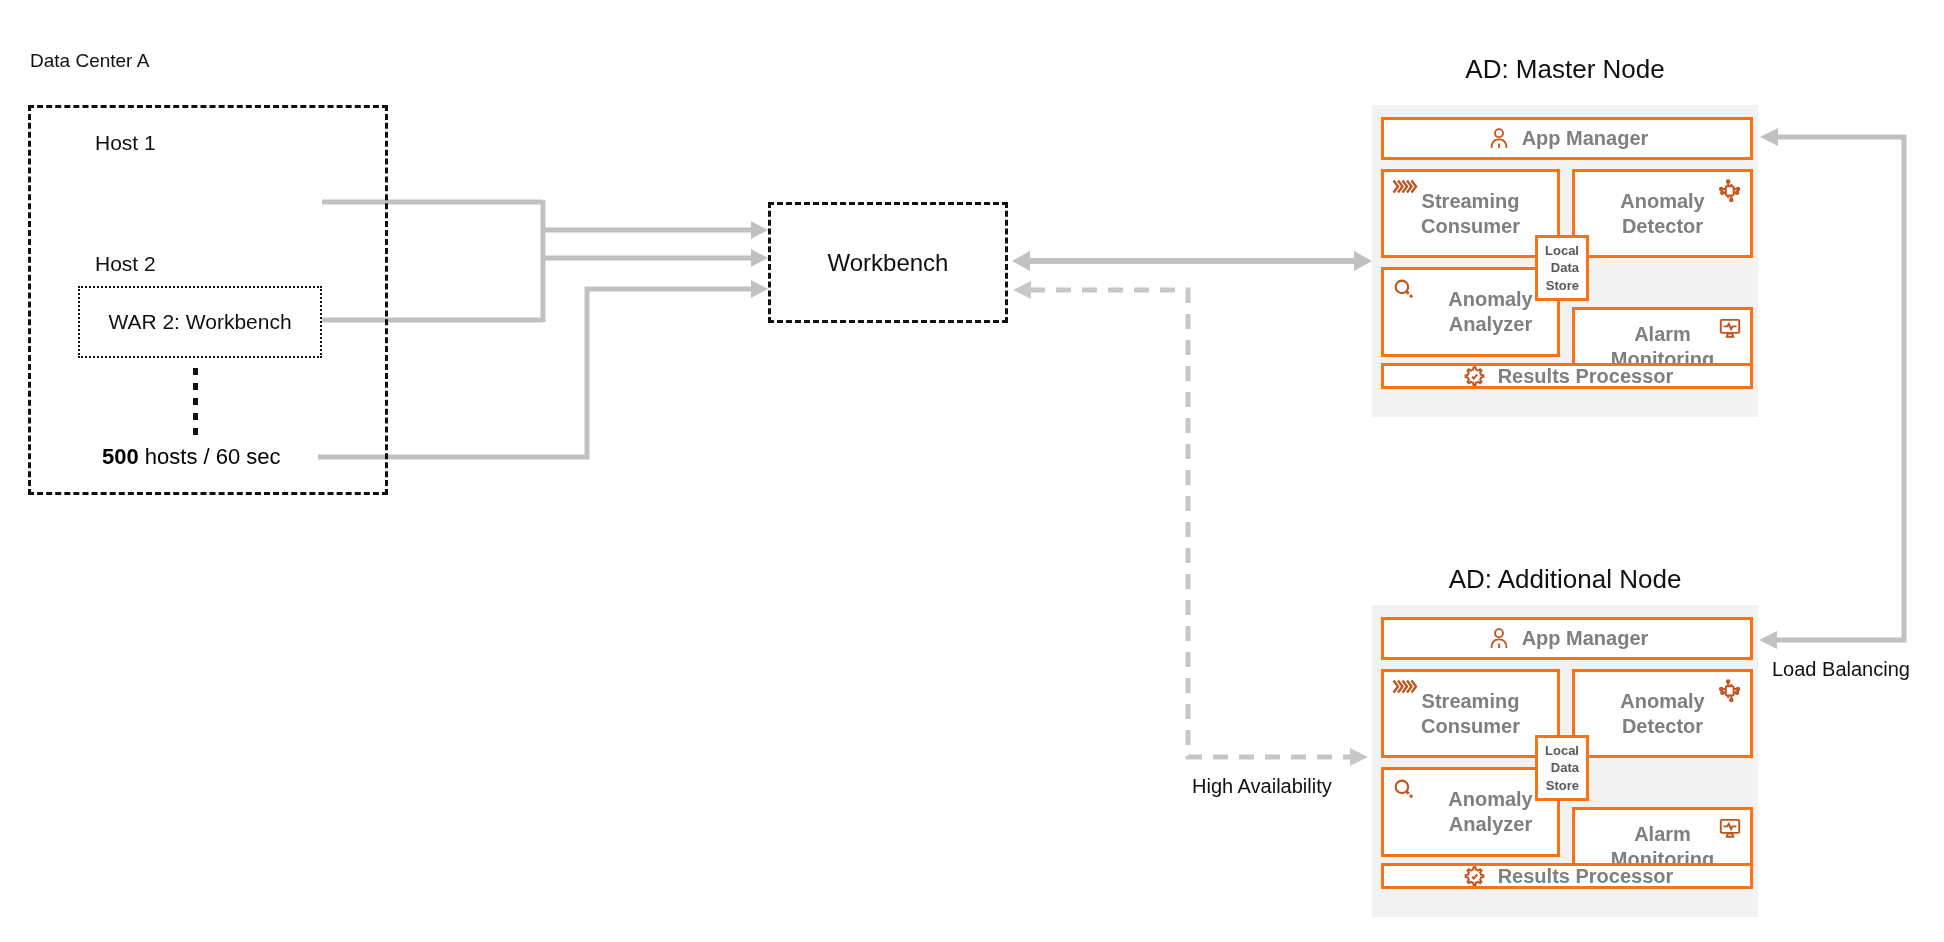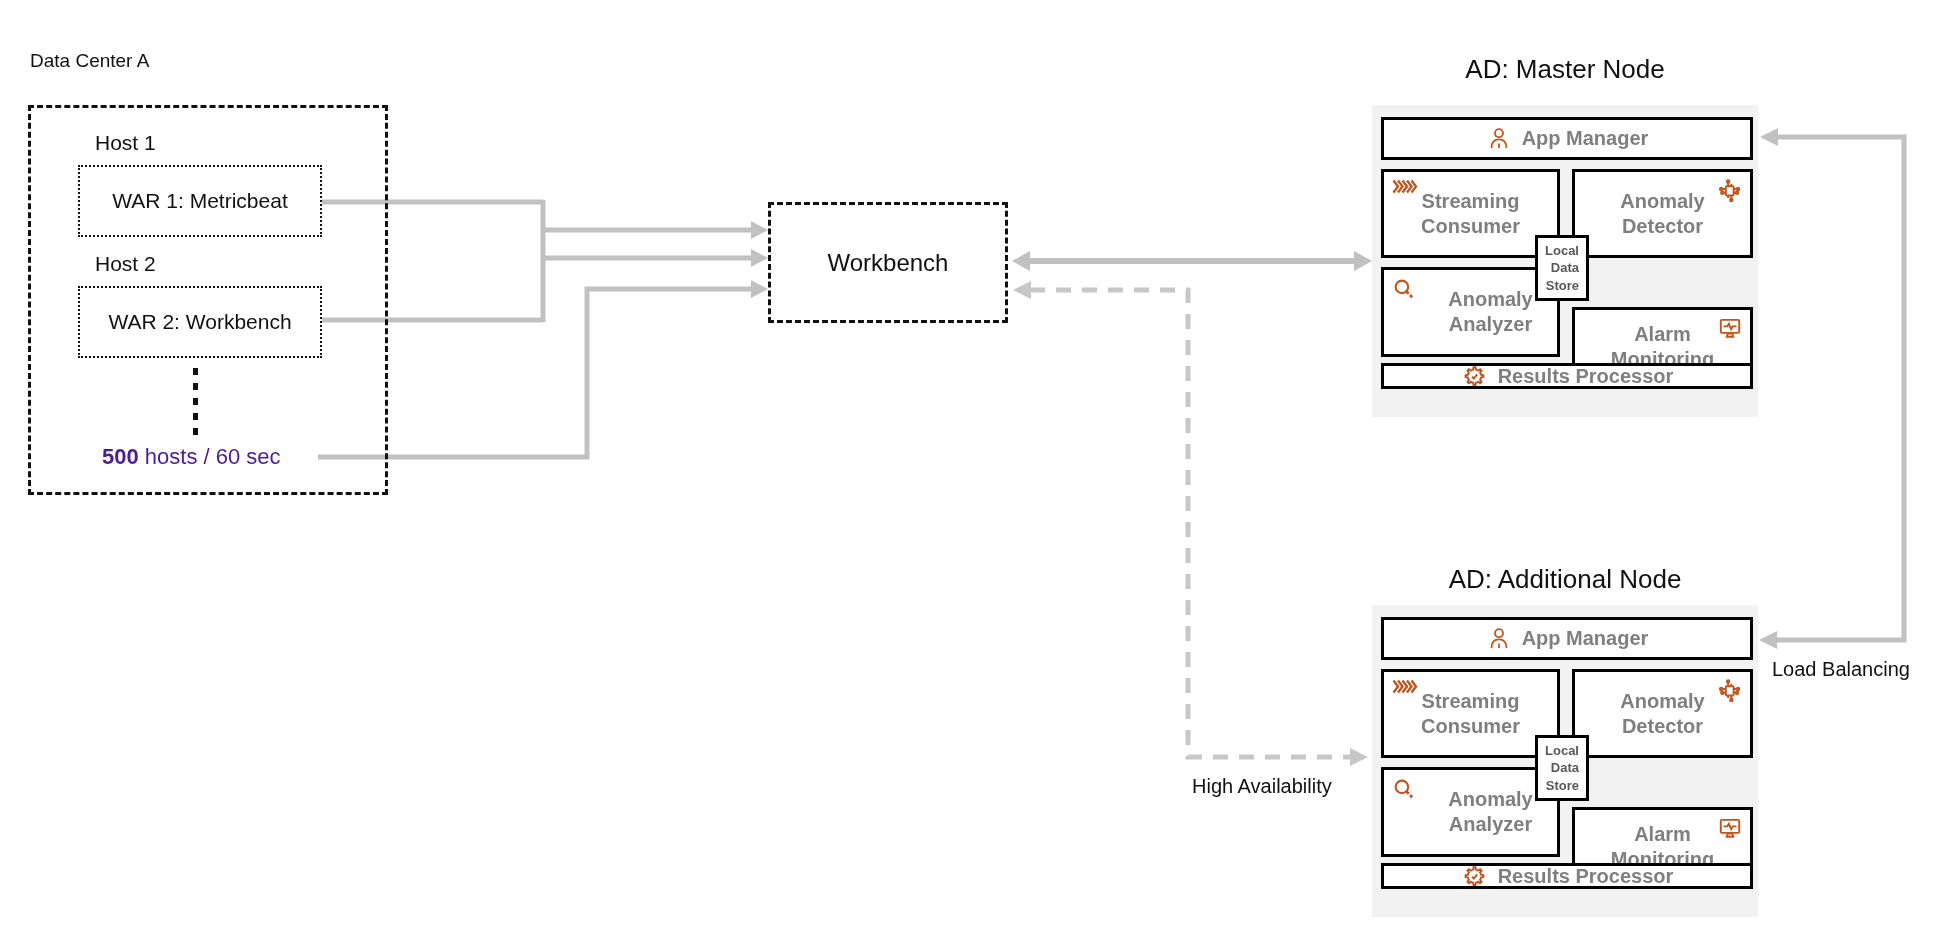--- a/index.html
+++ b/index.html
@@ -15,33 +15,33 @@
   .dc-box{left:28px;top:105px;width:360px;height:390px;border:3px dashed #111;box-sizing:border-box;}
   .host-label{left:95px;font-size:21px;color:#111;}
   .host1{top:131px;}
   .host2{top:252px;}
   .war-box{left:78px;width:244px;height:72px;border:2px dotted #111;box-sizing:border-box;
     display:flex;align-items:center;justify-content:center;font-size:21px;color:#111;background:#fff;}
   .war1{top:165px;}
   .war2{top:286px;}
   .dots{left:193px;top:368px;width:5px;height:74px;
     background:repeating-linear-gradient(to bottom,#111 0 7px,transparent 7px 15px);}
-  .rate{left:102px;top:444px;font-size:22px;color:#4c1d95;}
+  .rate{left:102px;top:444px;font-size:22px;color:#000000;}
   .rate b{font-weight:bold;}
   
   .workbench{left:768px;top:202px;width:240px;height:121px;border:3px dashed #111;box-sizing:border-box;
     display:flex;align-items:center;justify-content:center;font-size:24px;color:#111;background:#fff;}
   
   .node-title{left:1372px;width:386px;text-align:center;font-size:26px;color:#111;}
   .nt-master{top:54px;}
   .nt-addl{top:564px;}
   .panel{left:1372px;width:386px;height:312px;background:#f2f2f2;}
   .p-master{top:105px;}
   .p-addl{top:605px;}
-  .nbox{position:absolute;background:#ffffff;border:3px solid #000000;box-sizing:border-box;
+  .nbox{position:absolute;background:#ffffff;border:3px solid #f97316;box-sizing:border-box;
     display:flex;align-items:center;justify-content:center;color:#7f7f7f;font-weight:bold;}
   .bar{left:9px;width:372px;height:43px;font-size:20px;gap:10px;}
   .bar-app{top:12px;}
   .bar-results{top:258px;height:26px;}
   .quad{font-size:20px;line-height:1.25;text-align:center;}
   .q-sc{left:9px;top:64px;width:179px;height:89px;}
   .q-ad{left:200px;top:64px;width:181px;height:89px;}
   .q-aa{left:9px;top:162px;width:179px;height:90px;padding-left:40px;}
   .q-am{left:200px;top:162px;width:181px;height:80px;margin-top:40px;}
   .qlabel{display:inline-block;max-width:125px;}
@@ -79,23 +79,20 @@
       <polygon points="1760,137 1778,128 1778,146"></polygon>
       <polygon points="1759,640 1777,631 1777,649"></polygon>
       <polygon fill="#c7c7c7" points="1013,290 1031,281 1031,299"></polygon>
       <polygon fill="#c7c7c7" points="1368,757 1350,748 1350,766"></polygon>
     </g>
   </svg>
 
   <div class="abs dc-title">Data Center A</div>
   <div class="abs dc-box"></div>
   <div class="abs host-label host1">Host 1</div>
-  <div class="abs war-box war1">
-    <span>WAR 1: Metricbeat</span>
-  </div>
   <div class="abs host-label host2">Host 2</div>
   <div class="abs war-box war2">
     <span>WAR 2: Workbench</span>
   </div>
   <div class="abs dots"></div>
   <div class="abs rate"><b>500</b><span> hosts / 60 sec</span></div>
 
   <div class="abs node-title nt-master">AD: Master Node</div>
 
   <div class="abs workbench">

